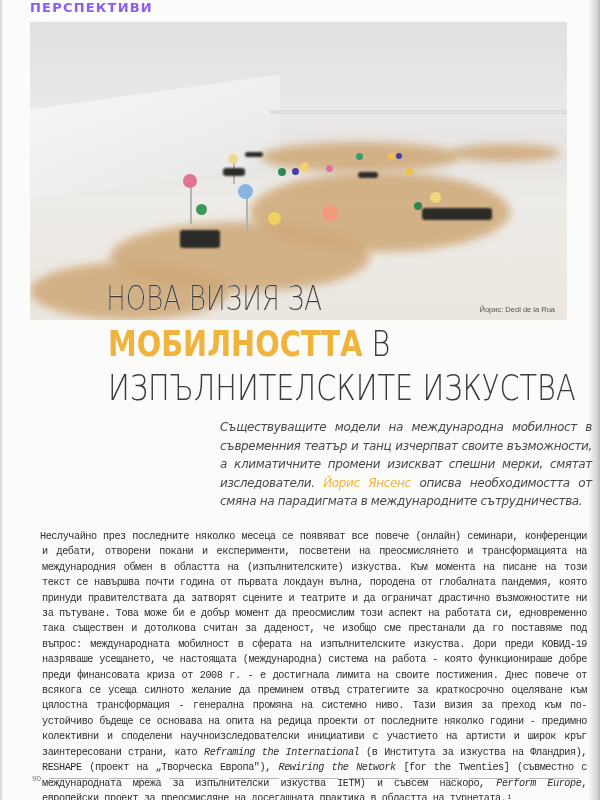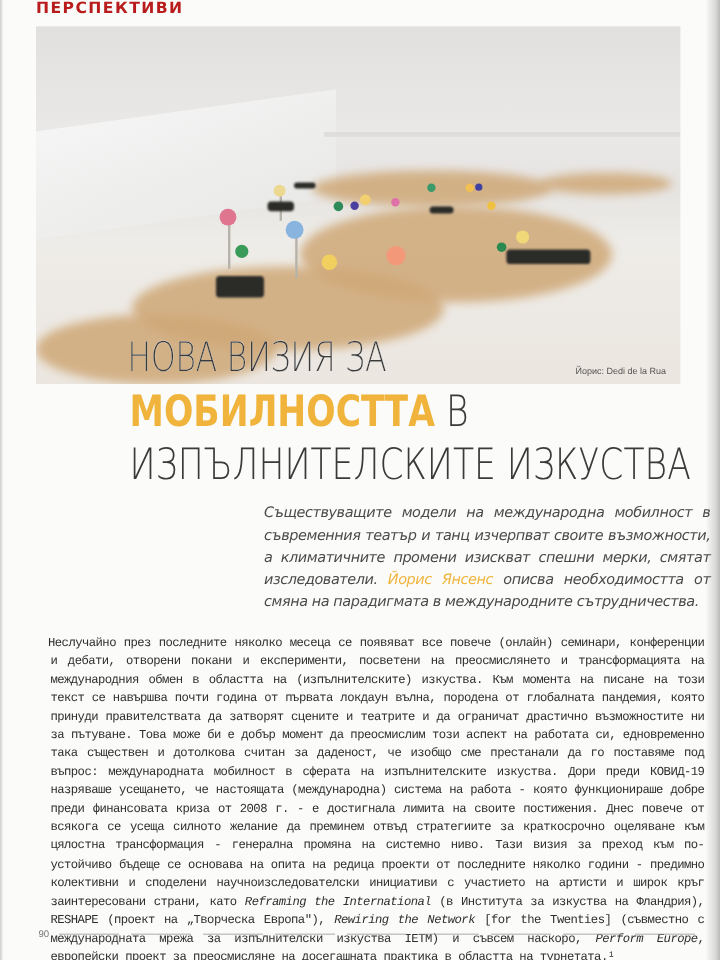--- a/index.html
+++ b/index.html
@@ -11,21 +11,21 @@
       background: linear-gradient(to right, rgba(255,255,255,0), #d8d8d6 70%, #b9b9b7);
     }
     .left-edge {
       position: absolute; left: 0; top: 0; width: 3px; height: 800px;
       background: linear-gradient(to right, #cfcfcd, rgba(255,255,255,0));
     }
 
     .section-label {
       position: absolute; left: 30px; top: 0px;
       font-family: "DejaVu Sans", sans-serif; font-weight: bold;
-      font-size: 13px; letter-spacing: 1.2px; color: #b91c1c;
+      font-size: 13px; letter-spacing: 1.2px; color: #8b5cf6;
     }
 
     .hero {
       position: absolute; left: 30px; top: 22px; width: 537px; height: 298px;
       overflow: hidden;
       background: linear-gradient(to bottom, #e2e0df 0%, #ebe9e8 30%, #e6e4e2 45%, #eeece8 60%, #ebe6df 100%);
     }
     .hero .haze {
       position: absolute; left: 0; top: 70px; width: 250px; height: 90px;
       background: linear-gradient(165deg, #f6f6f6, #e9e9e8);

